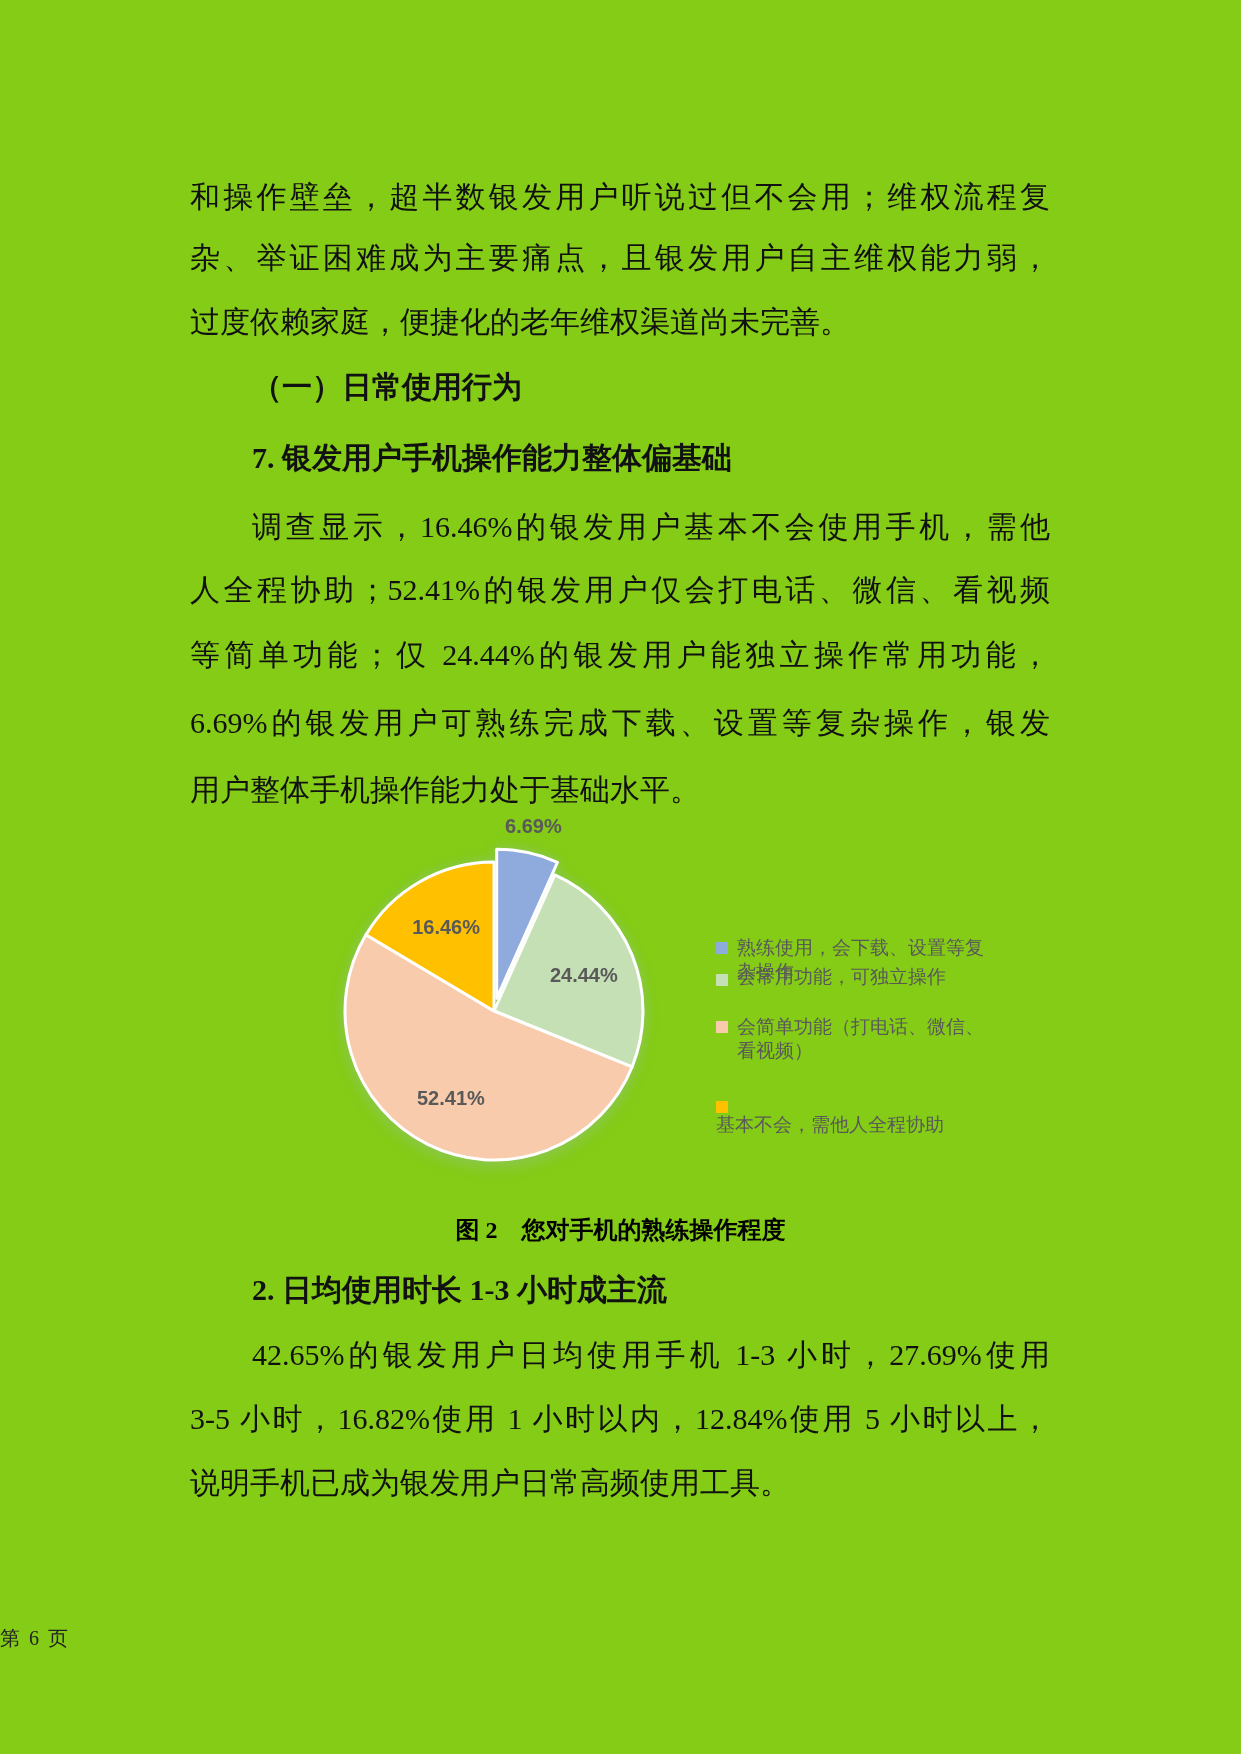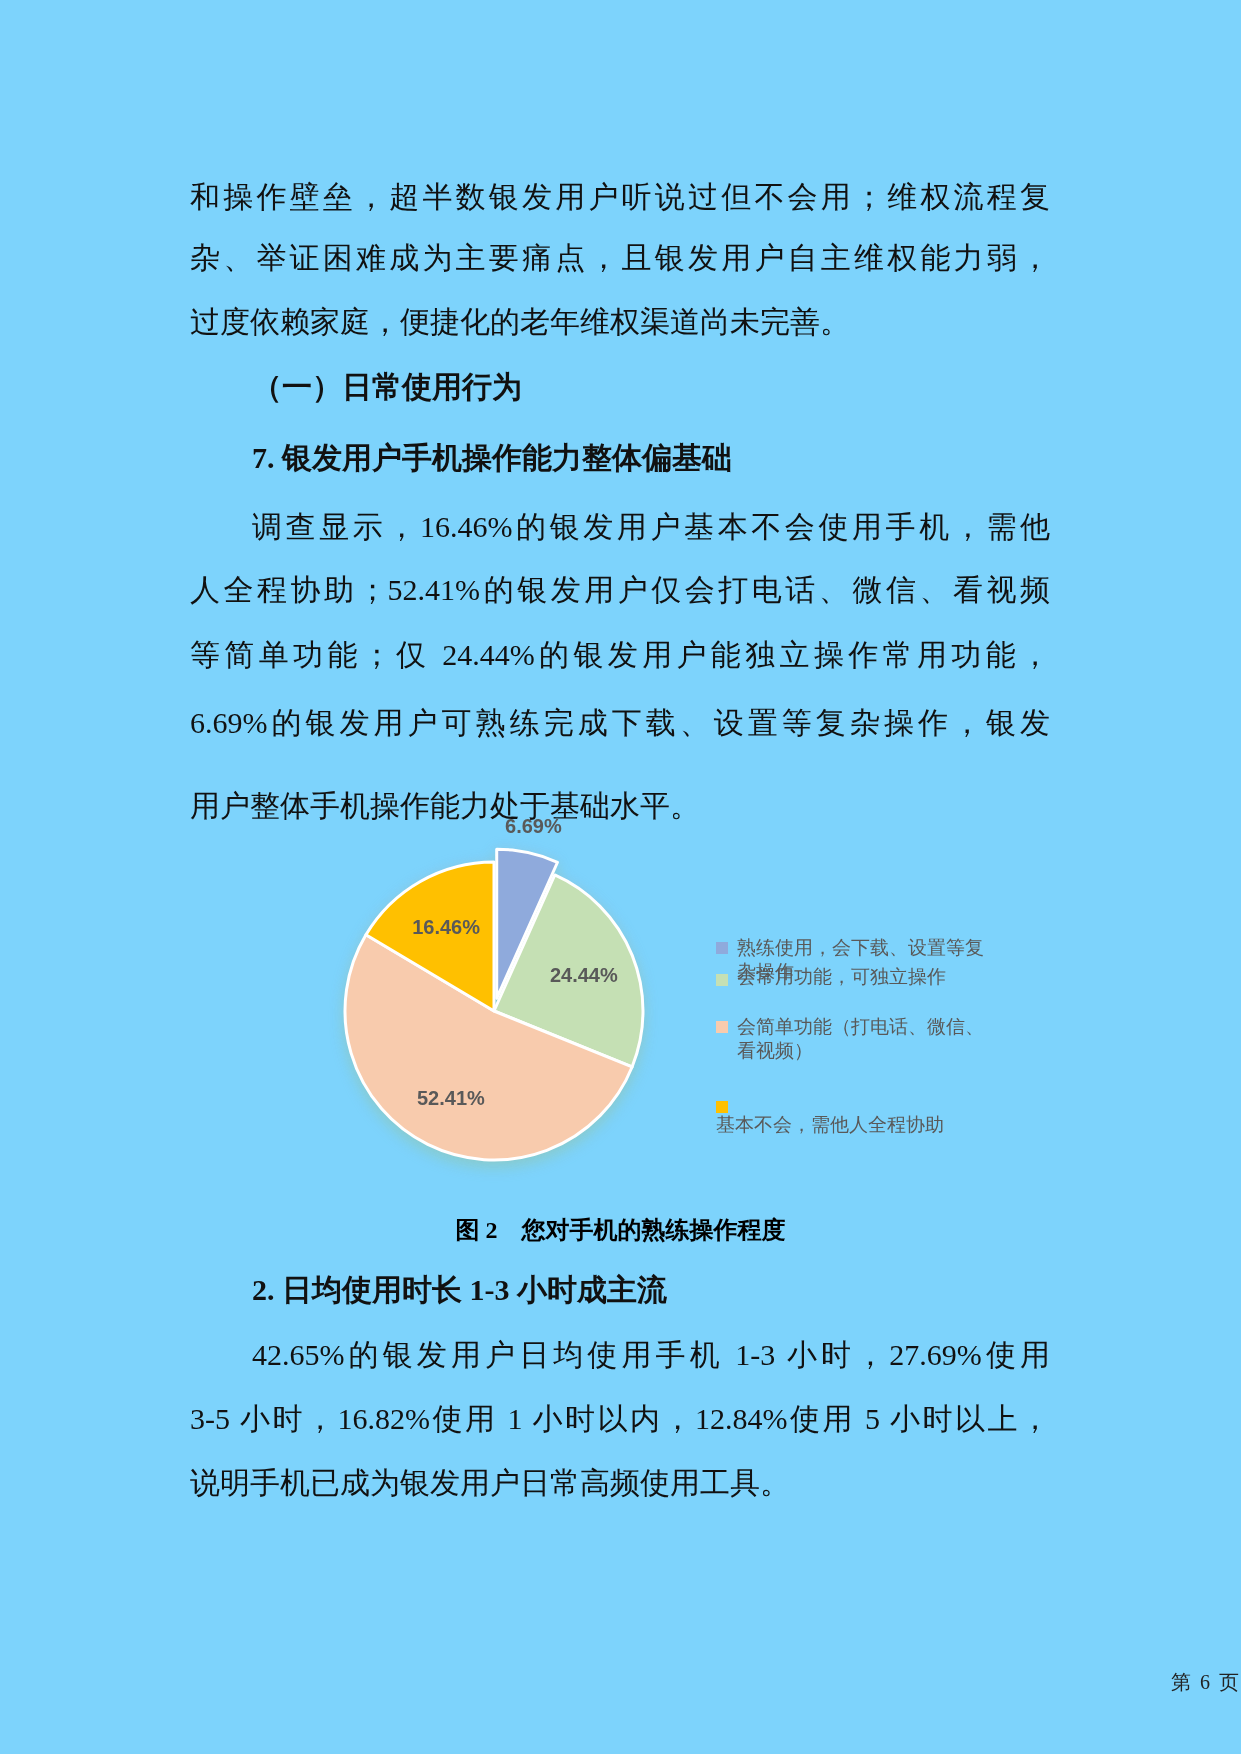--- a/index.html
+++ b/index.html
@@ -1,20 +1,20 @@
 <!DOCTYPE html>
 <html><head>
 <meta charset="utf-8">
 <style>
   html,body{margin:0;padding:0;background:#ffffff;}
   .page{
     position:relative;
     width:1241px;height:1754px;
     margin:0 auto;
-    background:#7dd3fc;
+    background:#84cc16;
     overflow:hidden;
     font-family:"Liberation Serif","DejaVu Serif",serif;
     color:#111111;
   }
   .line{
     position:absolute;
     left:190px;
     width:860px;
     font-size:30px;
     line-height:40px;
@@ -32,25 +32,24 @@
     left:0;width:100%;
     text-align:center;
     font-family:Liberation Serif, serif;
     font-weight:bold;
     font-size:24px;
     color:#000000;
   }
   .footer{
     position:absolute;
     left:0;width:100%;
-    text-align:right;
+    text-align:left;
     font-size:20px;
     letter-spacing:2px;
     color:#222222;
-    margin-top:44px;
   }
   .chart{
     position:absolute;
     left:280px;top:815px;
     width:810px;height:390px;
     font-family:"Liberation Sans","DejaVu Sans",sans-serif;
   }
   .chart svg{position:absolute;left:0;top:0;}
   .pie-group{
     filter:drop-shadow(0 6px 7px rgba(150,195,130,0.38)) drop-shadow(0 -2px 5px rgba(150,180,230,0.22));
@@ -93,21 +92,21 @@
   <div class="line jline" style="top:238px">杂、举证困难成为主要痛点，且银发用户自主维权能力弱，</div>
   <div class="line heading indent" style="top:367px">（一）日常使用行为</div>
 
   <div class="line" style="top:302px">过度依赖家庭，便捷化的老年维权渠道尚未完善。</div>
   <div class="line heading indent" style="top:438px">7. 银发用户手机操作能力整体偏基础</div>
 
   <div class="line jline indent" style="top:507px">调查显示，16.46%的银发用户基本不会使用手机，需他</div>
   <div class="line jline" style="top:570px">人全程协助；52.41%的银发用户仅会打电话、微信、看视频</div>
   <div class="line jline" style="top:635px">等简单功能；仅 24.44%的银发用户能独立操作常用功能，</div>
   <div class="line jline" style="top:703px">6.69%的银发用户可熟练完成下载、设置等复杂操作，银发</div>
-  <div class="line" style="top:786px">用户整体手机操作能力处于基础水平。</div>
+  <div class="line" style="top:770px">用户整体手机操作能力处于基础水平。</div>
 
   <div class="chart">
     <svg id="pie-svg" width="810" height="390">
         <g class="pie-group">
           <path d="M 216.71217250894094 183.2860659006842 L 216.71217250894094 34.28606590068421 A 149 149 0 0 1 277.5154269367872 47.25678871748886 Z" fill="#8FAADC"></path>
           <path d="M 214 196 L 274.8032544278463 59.97072281680465 A 149 149 0 0 1 352.0840528338957 251.98030325896693 Z" fill="#C5E0B4"></path>
           <path d="M 214 196 L 352.0840528338957 251.98030325896693 A 149 149 0 1 1 85.94046755789083 119.83074011972815 Z" fill="#F8CBAD"></path>
           <path d="M 214 196 L 85.94046755789083 119.83074011972815 A 149 149 0 0 1 213.99999999999997 47 Z" fill="#FFC000"></path>
         </g>
         <text x="253.39326254909446" y="18.334997182091627" text-anchor="middle" class="pie-label">6.69%</text>

